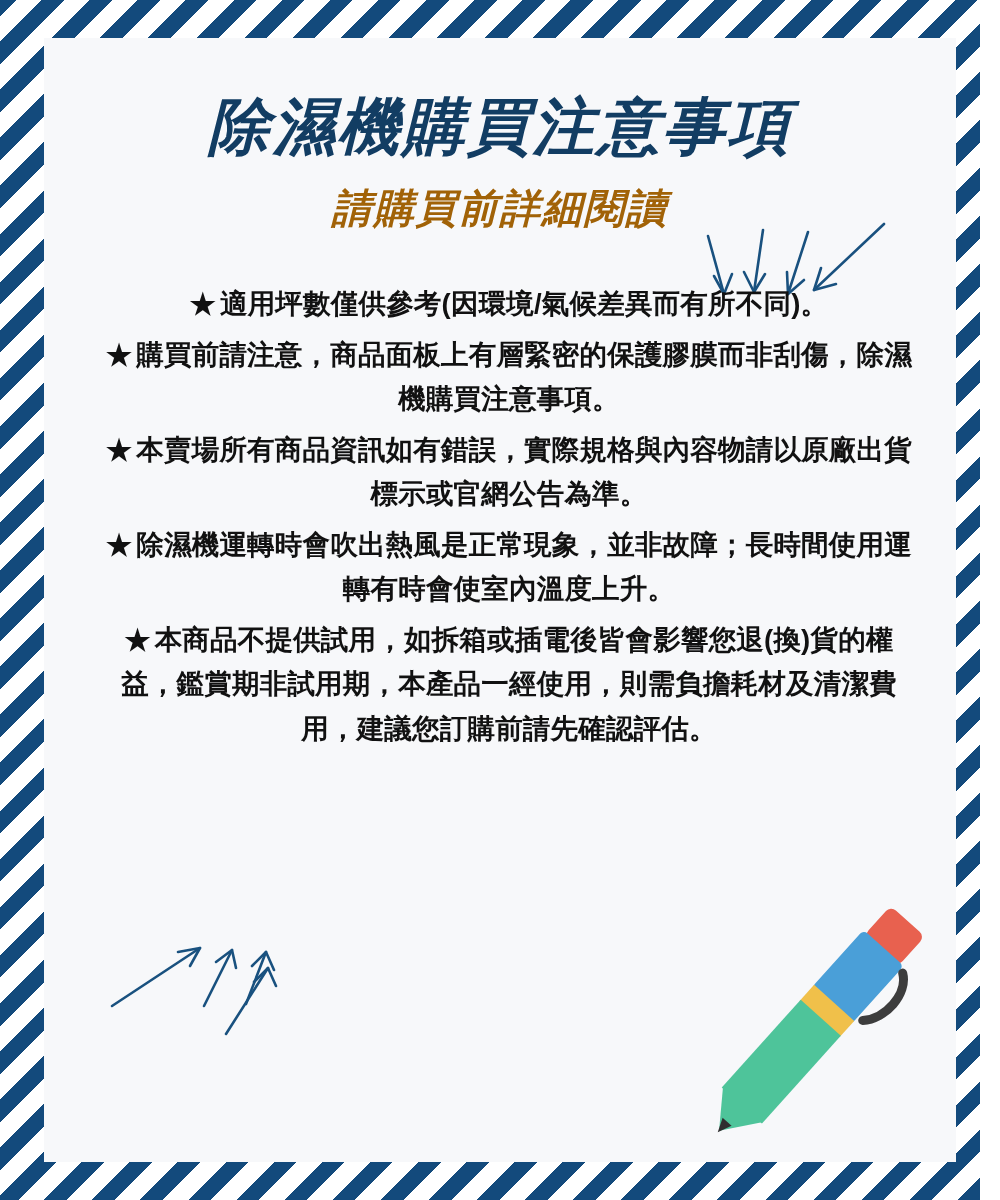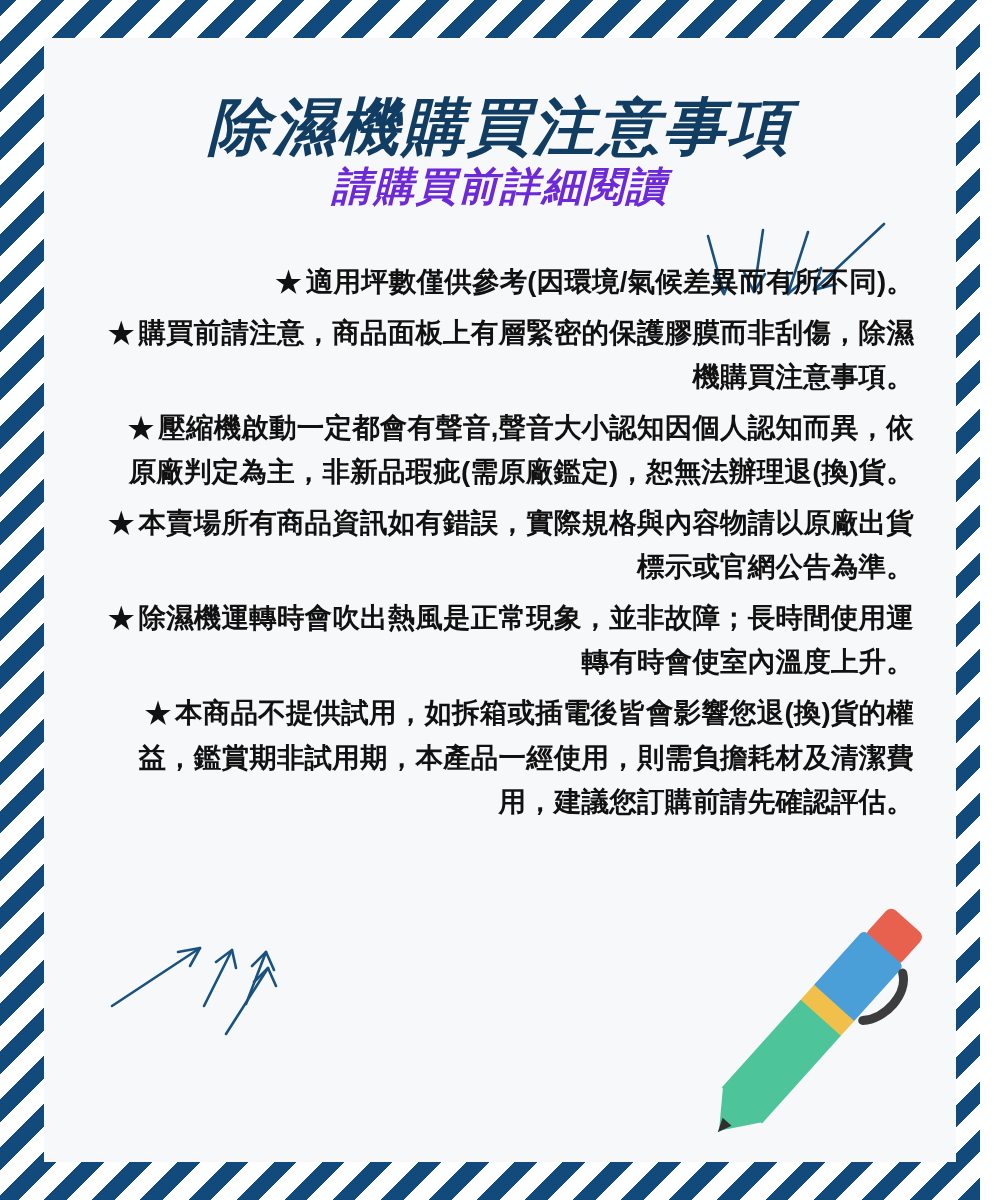--- a/index.html
+++ b/index.html
@@ -50,24 +50,25 @@
   #main-title {
     font-size: 62px;
     font-weight: bold;
     color: #123d63;
     letter-spacing: 3px;
     line-height: 1.05;
     font-style: italic;
     font-family: "Liberation Sans", sans-serif;
   }
   #sub-title {
+    margin-top: 22px;
     font-size: 40px;
     font-weight: bold;
     font-style: italic;
-    color: #6d28d9;
+    color: #a16207;
     letter-spacing: 2px;
   }
 
   
   .doodle {
     position: absolute;
     pointer-events: none;
   }
   #doodle-top {
     right: 58px;
@@ -82,21 +83,21 @@
   #notes {
     margin-top: 46px;
     padding: 0 42px 0 60px;
   }
   .note-item {
     position: relative;
     font-size: 27.5px;
     line-height: 1.62;
     color: #111111;
     font-weight: bold;
-    text-align: right;
+    text-align: center;
     margin-bottom: 2px;
     letter-spacing: 0.2px;
     margin-top: 6px;
   }
   .note-item .star {
     font-size: 26px;
     color: #111111;
     margin-right: 4px;
   }
 
@@ -135,21 +136,20 @@
           <path d="M100 88 L99 66 M100 88 L116 74"></path>
           <path d="M196 18 L126 84"></path>
           <path d="M126 84 L133 62 M126 84 L148 78"></path>
         </g>
       </svg>
     </div>
 
     <div id="notes">
       <p class="note-item"><span class="star">★</span><span>適用坪數僅供參考(因環境/氣候差異而有所不同)。</span></p>
       <p class="note-item"><span class="star">★</span><span>購買前請注意，商品面板上有層緊密的保護膠膜而非刮傷，除濕機購買注意事項。</span></p>
-      <p class="note-item"><span class="star">★</span><span>壓縮機啟動一定都會有聲音,聲音大小認知因個人認知而異，依原廠判定為主，非新品瑕疵(需原廠鑑定)，恕無法辦理退(換)貨。</span></p>
       <p class="note-item"><span class="star">★</span><span>本賣場所有商品資訊如有錯誤，實際規格與內容物請以原廠出貨標示或官網公告為準。</span></p>
       <p class="note-item"><span class="star">★</span><span>除濕機運轉時會吹出熱風是正常現象，並非故障；長時間使用運轉有時會使室內溫度上升。</span></p>
       <p class="note-item"><span class="star">★</span><span>本商品不提供試用，如拆箱或插電後皆會影響您退(換)貨的權益，鑑賞期非試用期，本產品一經使用，則需負擔耗材及清潔費用，建議您訂購前請先確認評估。</span></p>
     </div>
 
     <div class="doodle" id="doodle-bottom">
       <svg width="210" height="120" viewBox="0 0 210 120" fill="none" xmlns="http://www.w3.org/2000/svg">
         <g stroke="#19517f" stroke-width="2.6" fill="none" stroke-linecap="round" stroke-linejoin="round">
           <path d="M8 76 L96 18"></path>
           <path d="M96 18 L74 22 M96 18 L86 36"></path>

